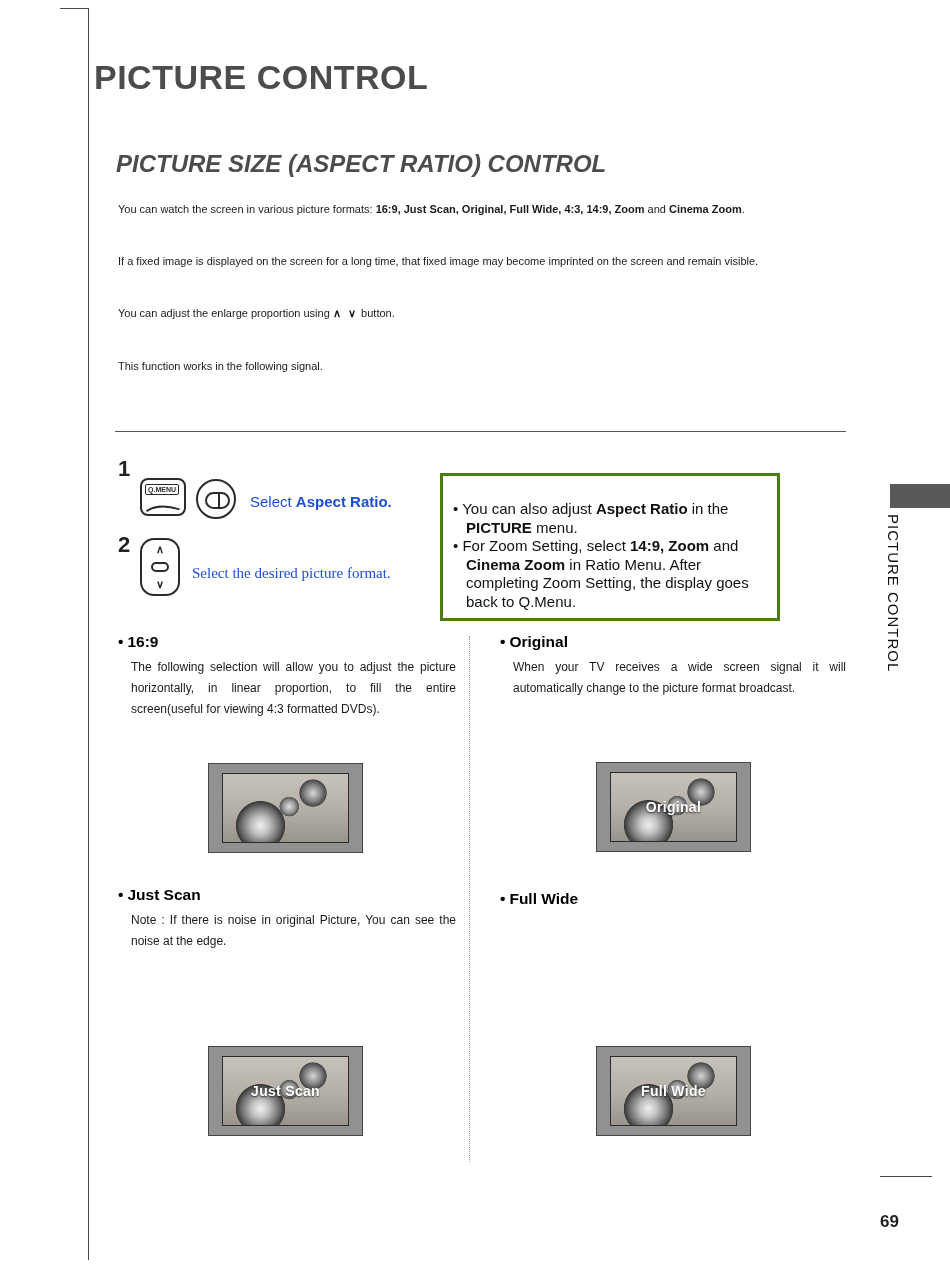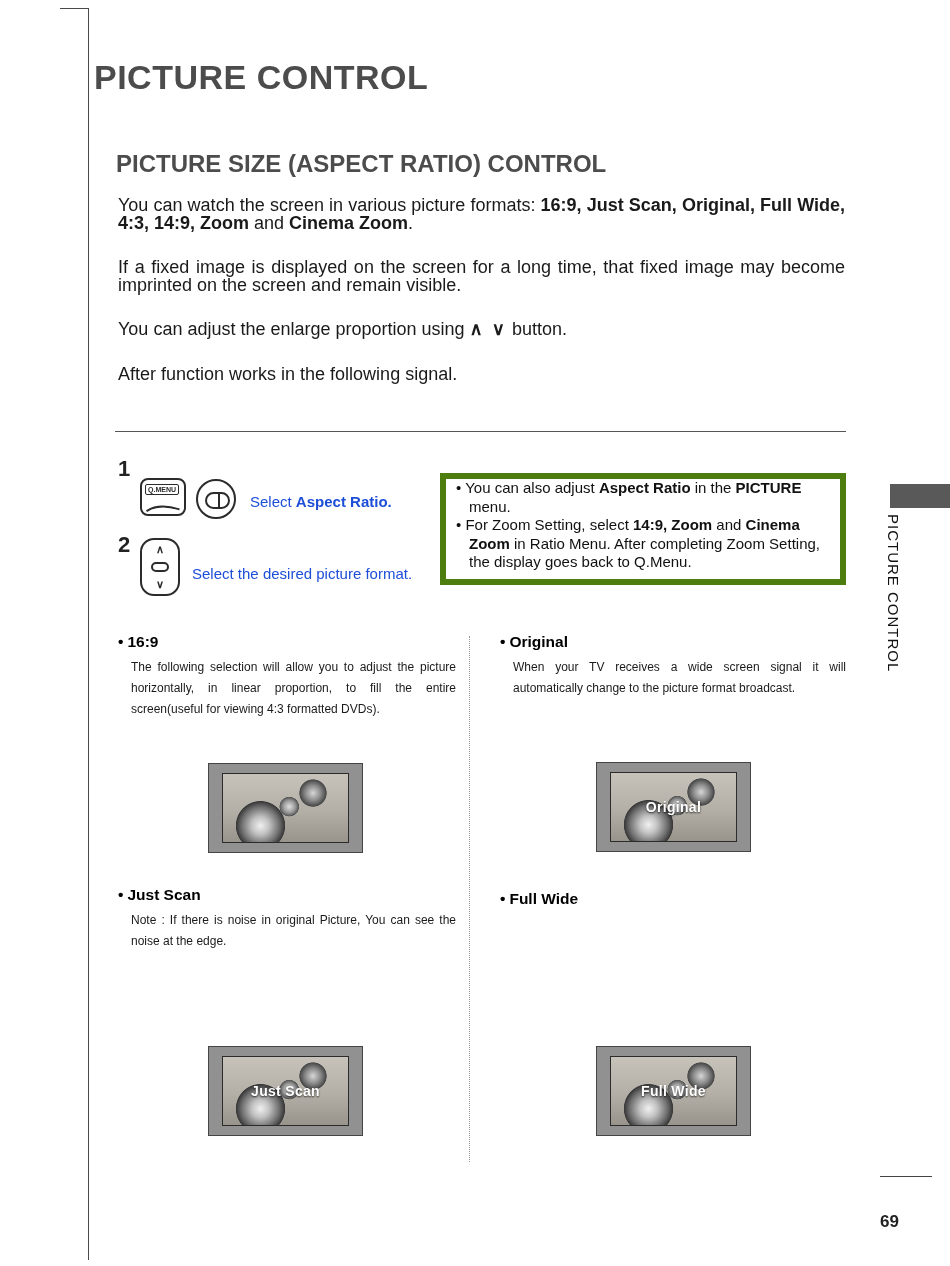--- a/index.html
+++ b/index.html
@@ -11,25 +11,25 @@
   
   .left-rule{position:absolute;left:88px;top:8px;width:1px;height:1252px;background:#4a4a4a;}
   .top-tick{position:absolute;left:60px;top:8px;width:29px;height:1px;background:#4a4a4a;}
   
   .chapter-title{
     position:absolute;left:94px;top:58px;margin:0;
     font-size:34px;font-weight:bold;color:#4c4c4c;letter-spacing:0.5px;
   }
   .section-title{
     position:absolute;left:116px;top:150px;margin:0;
-    font-size:24px;font-weight:bold;color:#4c4c4c;
+    font-size:24px;font-weight:bold;color:#4c4c4c;font-style:italic;
   }
   
   .intro{position:absolute;left:118px;top:196px;width:727px;}
-  .intro p{margin:0 0 26px 0;font-size:18px;line-height:18px;text-align:justify;}
+  .intro p{margin:0 0 26px 0;font-size:11px;line-height:26px;text-align:justify;}
   .intro p.single{text-align:left;margin-bottom:27px;}
   .sym{font-weight:bold;letter-spacing:2px;}
   
   .hr{position:absolute;left:115px;top:431px;width:731px;height:0;border-top:1px solid #555;}
   
   .step-num{position:absolute;font-size:22px;font-weight:bold;color:#222;}
   .step1-num{left:118px;top:456px;}
   .step2-num{left:118px;top:532px;}
   .icon-qmenu{
     position:absolute;left:140px;top:478px;width:46px;height:38px;
@@ -48,25 +48,25 @@
   .lr-pill::after{content:"";position:absolute;left:50%;top:-2px;bottom:-2px;width:2px;background:#2b2b2b;}
   .icon-pad{
     position:absolute;left:140px;top:538px;width:40px;height:58px;
     border:2px solid #2b2b2b;border-radius:14px;background:#fff;box-sizing:border-box;
     display:flex;flex-direction:column;align-items:center;justify-content:space-between;padding:4px 0;
   }
   .pad-mid{width:18px;height:10px;border:2px solid #2b2b2b;border-radius:6px;box-sizing:border-box;}
   .pad-up,.pad-down{font-size:11px;font-weight:bold;line-height:1;color:#2b2b2b;}
   .step-text{position:absolute;font-size:15px;color:#1d4ed8;}
   .step1-text{left:250px;top:493px;}
-  .step2-text{left:192px;top:565px;}
+  .step2-text{left:192px;top:565px;font-family:Liberation Serif, serif;}
   
   .note-box{
-    position:absolute;left:440px;top:473px;width:406px;box-sizing:border-box;
-    border:6px solid #4d7c0f;background:#fff;padding:0 10px 7px 10px;
+    position:absolute;left:440px;top:473px;width:340px;box-sizing:border-box;
+    border:3px solid #4d7c0f;background:#fff;padding:24px 10px 7px 10px;
   }
   .note-box p{
     margin:0;font-size:15px;line-height:18.5px;color:#111;
     padding-left:13px;text-indent:-13px;
   }
   
   .side-tab{position:absolute;left:890px;top:484px;width:60px;height:24px;background:#595959;}
   .side-label{
     position:absolute;left:885px;top:514px;writing-mode:vertical-rl;
     font-size:15px;color:#111;letter-spacing:1px;white-space:nowrap;
@@ -108,21 +108,21 @@
   <div class="left-rule"></div>
   <div class="top-tick"></div>
 
   <h1 class="chapter-title">PICTURE CONTROL</h1>
   <h2 class="section-title">PICTURE SIZE (ASPECT RATIO) CONTROL</h2>
 
   <div class="intro">
     <p><span>You can watch the screen in various picture formats: </span><span class="b">16:9, Just Scan, Original, Full Wide, 4:3, 14:9, Zoom</span><span> and </span><span class="b">Cinema Zoom</span><span>.</span></p>
     <p>If a fixed image is displayed on the screen for a long time, that fixed image may become imprinted on the screen and remain visible.</p>
     <p class="single"><span>You can adjust the enlarge proportion using </span><span class="sym">∧ ∨</span><span> button.</span></p>
-    <p class="single">After function works in the following signal.</p>
+    <p class="single">This function works in the following signal.</p>
   </div>
 
   <div class="hr"></div>
 
   <div class="step-num step1-num">1</div>
   <div class="icon-qmenu">
     <span class="qmenu-text">Q.MENU</span>
     <svg class="curl" viewBox="0 0 40 12" xmlns="http://www.w3.org/2000/svg">
         <path d="M2 10 Q 15 1 38 8" fill="none" stroke="#2b2b2b" stroke-width="2"></path>
       </svg>

